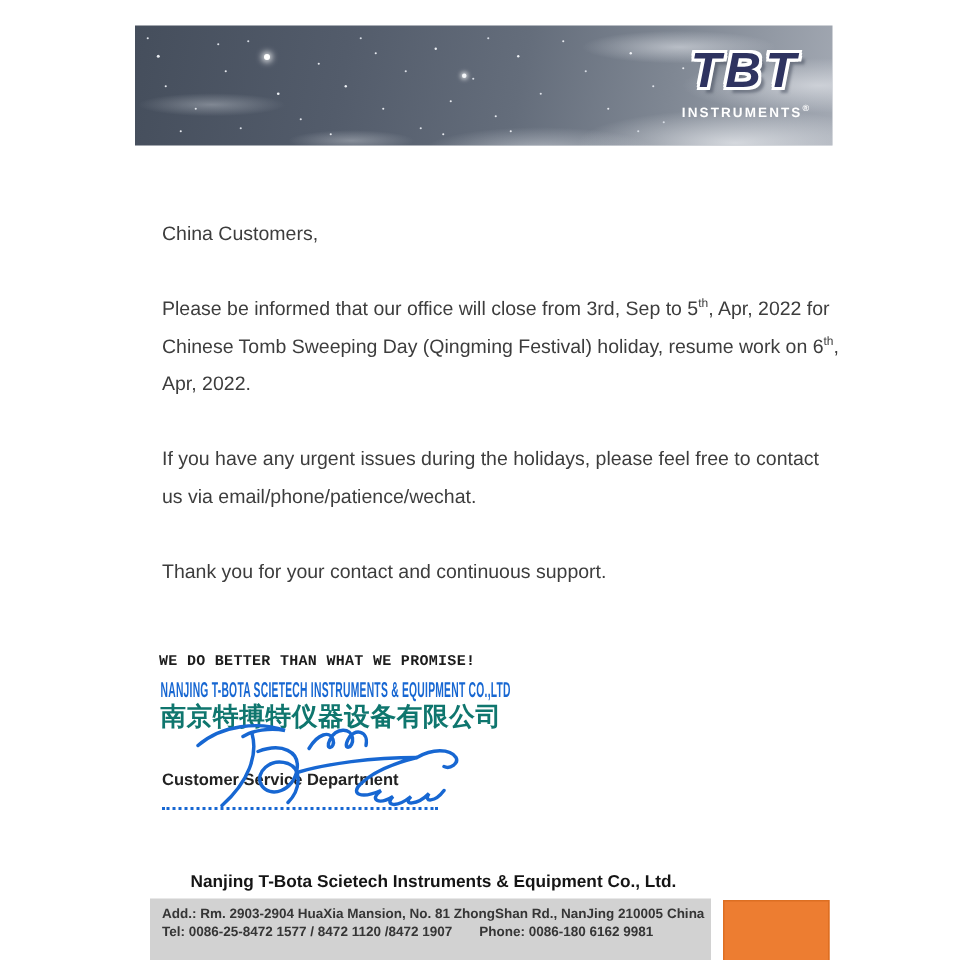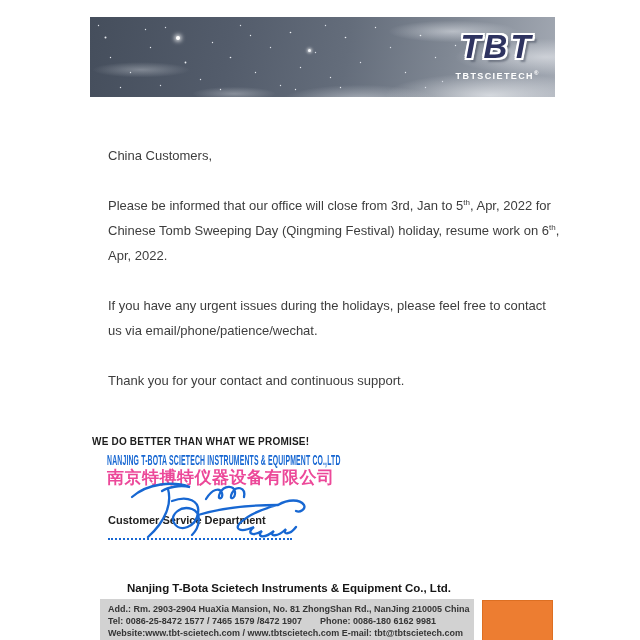--- a/index.html
+++ b/index.html
@@ -58,27 +58,27 @@
 
   
   .letter-body{
     position:absolute;left:108px;top:130px;width:452px;
     font-size:13px;line-height:25px;color:#3d3d3d;
   }
   .letter-body p{margin:0 0 25px 0;}
   .letter-body sup{font-size:8px;line-height:0;}
 
   
-  .slogan{position:absolute;left:92px;top:423px;font-size:10px;font-weight:bold;
-    color:#1c1c1c;letter-spacing:.2px;}
+  .slogan{position:absolute;left:106px;top:423px;font-size:10px;font-weight:bold;
+    color:#1c1c1c;letter-spacing:.2px;font-family:Liberation Mono, monospace;}
   .company-en{position:absolute;left:107px;top:439px;font-size:12.5px;font-weight:bold;
     color:#1767d2;white-space:nowrap;transform:scale(.55,1.15);transform-origin:left top;
     letter-spacing:.3px;}
   .company-cn{position:absolute;left:107px;top:453px;font-size:17px;font-weight:bold;
-    color:#ec4899;letter-spacing:.5px;white-space:nowrap;}
+    color:#0f766e;letter-spacing:.5px;white-space:nowrap;}
   .signer{position:absolute;left:108px;top:501px;font-size:11px;font-weight:bold;color:#222;}
   .signature-svg{position:absolute;left:128px;top:462px;}
   .dotted-line{position:absolute;left:108px;top:525px;width:184px;height:0;
     border-top:2px dotted #1767d2;}
 
   
   .footer-company{position:absolute;left:115px;top:569px;font-size:11.5px;font-weight:bold;
     color:#151515;padding-left:12px;}
   .footer-box{
     position:absolute;left:100px;top:586px;width:374px;height:46px;background:#d2d2d2;
@@ -94,27 +94,27 @@
 <body>
 
 <div class="page">
 
   <div class="header-banner">
     <div class="stars"></div>
     <div class="star-big1"></div>
     <div class="star-big2"></div>
     <div class="logo-wrap">
       <span class="logo-letters">TBT</span>
-      <span class="logo-sub"><span>TBTSCIETECH</span><sup>®</sup></span>
+      <span class="logo-sub"><span>INSTRUMENTS</span><sup>®</sup></span>
     </div>
   </div>
 
   <div class="letter-body">
     <p>China Customers,</p>
-    <p><span>Please be informed that our office will close from 3rd, Jan to 5</span><sup>th</sup><span>, Apr, 2022 for Chinese Tomb Sweeping Day (Qingming Festival) holiday, resume work on 6</span><sup>th</sup><span>, Apr, 2022.</span></p>
+    <p><span>Please be informed that our office will close from 3rd, Sep to 5</span><sup>th</sup><span>, Apr, 2022 for Chinese Tomb Sweeping Day (Qingming Festival) holiday, resume work on 6</span><sup>th</sup><span>, Apr, 2022.</span></p>
     <p>If you have any urgent issues during the holidays, please feel free to contact us via email/phone/patience/wechat.</p>
     <p>Thank you for your contact and continuous support.</p>
   </div>
 
   <div class="slogan">WE DO BETTER THAN WHAT WE PROMISE!</div>
   <div class="company-en">NANJING T-BOTA SCIETECH INSTRUMENTS &amp; EQUIPMENT CO.,LTD</div>
   <div class="company-cn">南京特搏特仪器设备有限公司</div>
   <div class="signer">Customer Service Department</div>
 
   <svg class="signature-svg" width="190" height="68" viewBox="0 0 190 68" fill="none">
@@ -127,19 +127,18 @@
       <path d="M150,30 C160,24 172,24 176,30 C178,34 172,38 168,36"></path>
     </g>
   </svg>
 
   <div class="dotted-line"></div>
 
   <div class="footer-company">Nanjing T-Bota Scietech Instruments &amp; Equipment Co., Ltd.</div>
 
   <div class="footer-box">
     <div class="row">Add.: Rm. 2903-2904 HuaXia Mansion, No. 81 ZhongShan Rd., NanJing 210005 China</div>
-    <div class="row"><span>Tel: 0086-25-8472 1577 / 7465 1579 /8472 1907</span><span class="gap"></span><span>Phone: 0086-180 6162 9981</span></div>
-    <div class="row">Website:www.tbt-scietech.com / www.tbtscietech.com E-mail: tbt@tbtscietech.com</div>
+    <div class="row"><span>Tel: 0086-25-8472 1577 / 8472 1120 /8472 1907</span><span class="gap"></span><span>Phone: 0086-180 6162 9981</span></div>
   </div>
 
   <div class="orange-block"></div>
 
 </div>
 
 </body></html>

